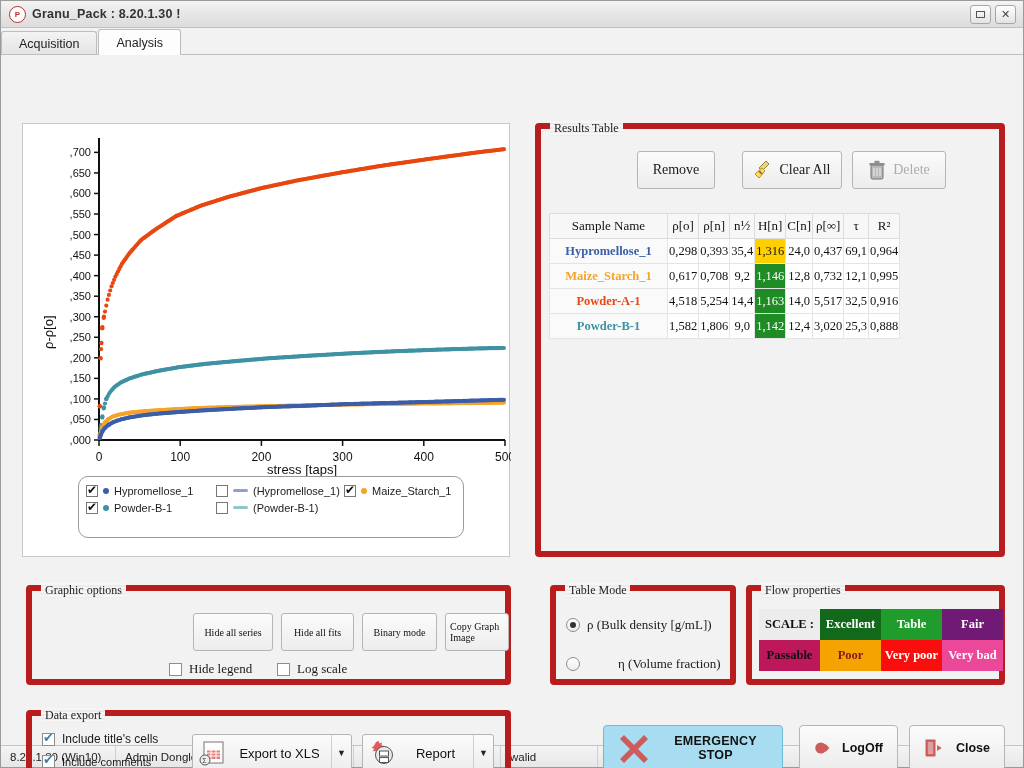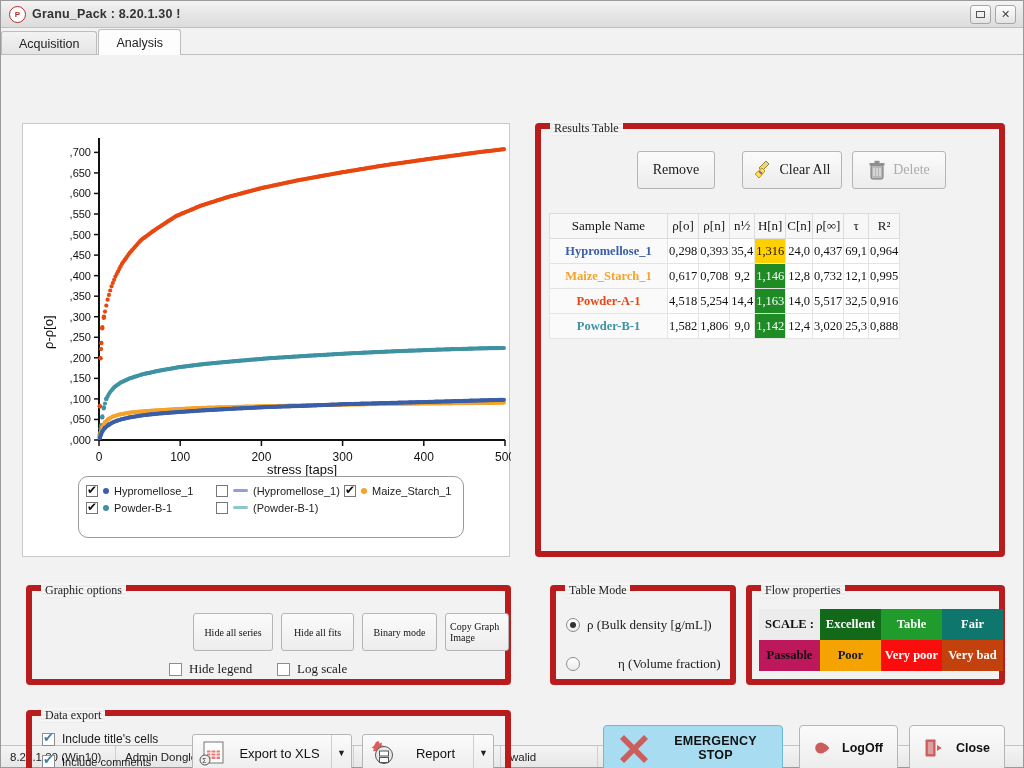--- a/index.html
+++ b/index.html
@@ -1611,25 +1611,25 @@
         <span>η (Volume fraction)</span>
       </div>
     </div>
 
     <div class="group" id="flow-props">
       <span class="legend-title">Flow properties</span>
       <div id="scale-grid">
           <div class="sc" style="background: rgb(236, 236, 236); color: rgb(17, 17, 17);">SCALE :</div>
           <div class="sc" style="background: rgb(19, 105, 26); color: rgb(255, 255, 255);">Excellent</div>
           <div class="sc" style="background: rgb(31, 156, 43); color: rgb(255, 255, 255);">Table</div>
-          <div class="sc" style="background: #0f766e; color: rgb(255, 255, 255);">Fair</div>
+          <div class="sc" style="background: #701a75; color: rgb(255, 255, 255);">Fair</div>
           <div class="sc" style="background: #be185d; color: rgb(17, 17, 17);">Passable</div>
-          <div class="sc" style="background: rgb(245, 163, 0); color: #0f172a;">Poor</div>
+          <div class="sc" style="background: rgb(245, 163, 0); color: #7f1d1d;">Poor</div>
           <div class="sc" style="background: rgb(249, 13, 13); color: rgb(255, 255, 255);">Very poor</div>
-          <div class="sc" style="background: #c2410c; color: rgb(255, 255, 255);">Very bad</div>
+          <div class="sc" style="background: #ec4899; color: rgb(255, 255, 255);">Very bad</div>
         </div>
     </div>
 
     <div class="group" id="data-export">
       <span class="legend-title">Data export</span>
       <div class="opt-row" style="position:absolute;left:10px;top:16px;font-family:'Liberation Sans',sans-serif;font-size:12px;text-align:right;">
         <span class="chk on"></span>
         <span>Include title's cells</span>
       </div>
       <div class="opt-row" style="position:absolute;left:10px;top:39px;font-family:'Liberation Sans',sans-serif;font-size:11px;">

